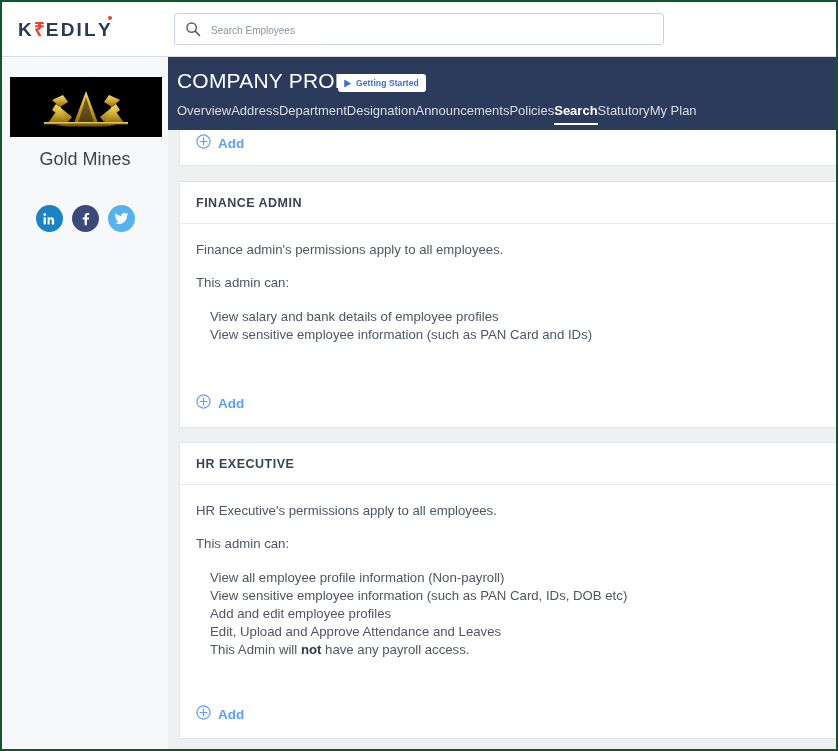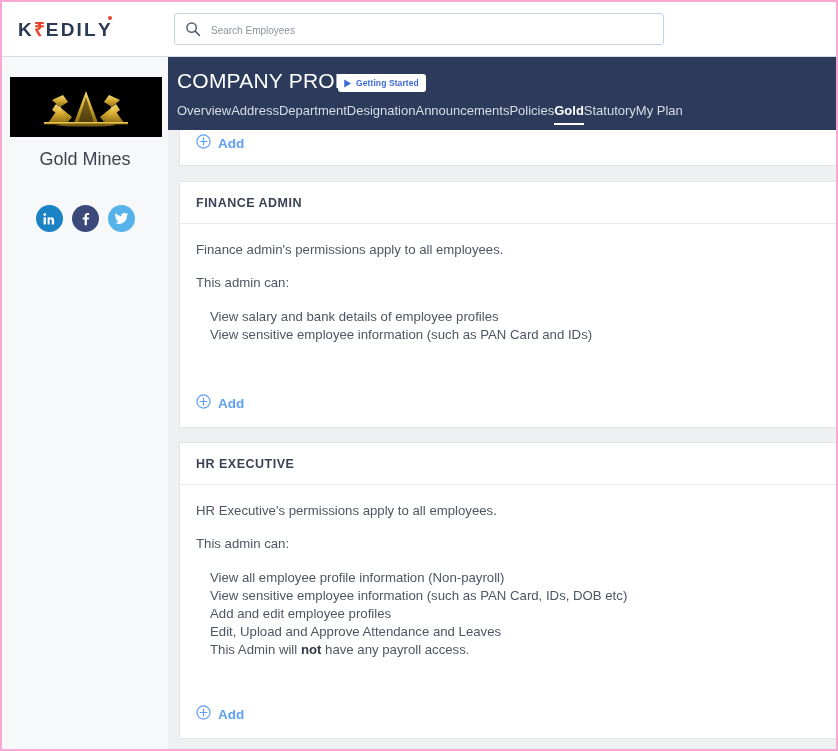--- a/index.html
+++ b/index.html
@@ -11,21 +11,21 @@
     font-family: "Liberation Sans", sans-serif;
     -webkit-font-smoothing: antialiased;
   }
   #app {
     position: relative;
     width: 838px;
     height: 751px;
     overflow: hidden;
     background: #f0abfc;
     box-sizing: border-box;
-    border: 2px solid #f9a8d4;
+    border: 2px solid #14532d;
   }
 
   
   .topbar {
     position: absolute;
     left: 0; top: 0;
     width: 834px;
     height: 55px;
     background: #ffffff;
     border-bottom: 1px solid #d9dde3;
@@ -352,21 +352,21 @@
       <span class="gs-label">Getting Started</span>
     </div>
 
     <div class="tabs">
       <div class="tab">Overview</div>
       <div class="tab">Address</div>
       <div class="tab">Department</div>
       <div class="tab">Designation</div>
       <div class="tab">Announcements</div>
       <div class="tab">Policies</div>
-      <div class="tab active">Gold</div>
+      <div class="tab active">Search</div>
       <div class="tab">Statutory</div>
       <div class="tab">My Plan</div>
     </div>
   </div>
 
   <div class="content">
 
     <div class="card" style="top:-22px; height:58px;">
       <div class="card-add-row" style="position:absolute; left:0; bottom:12px;">
         <div class="add-link">

